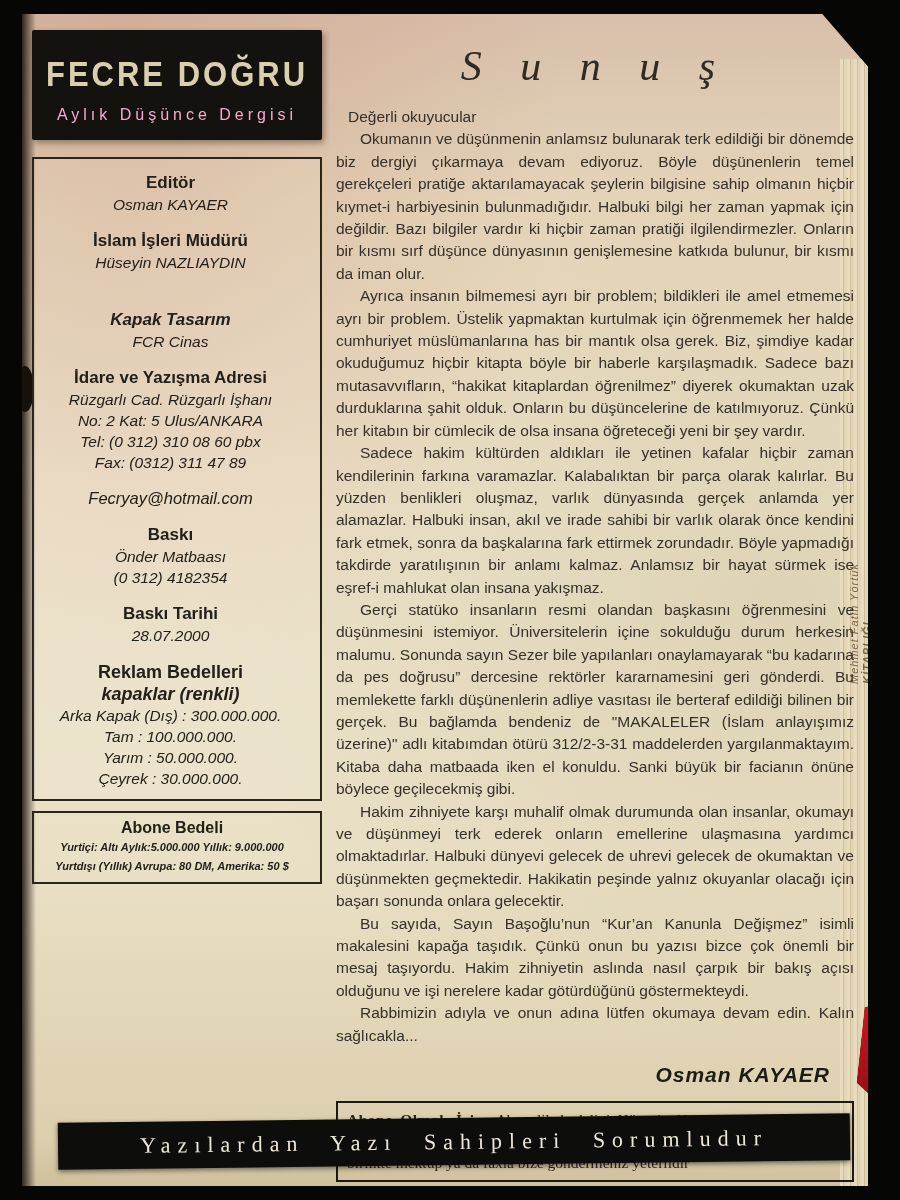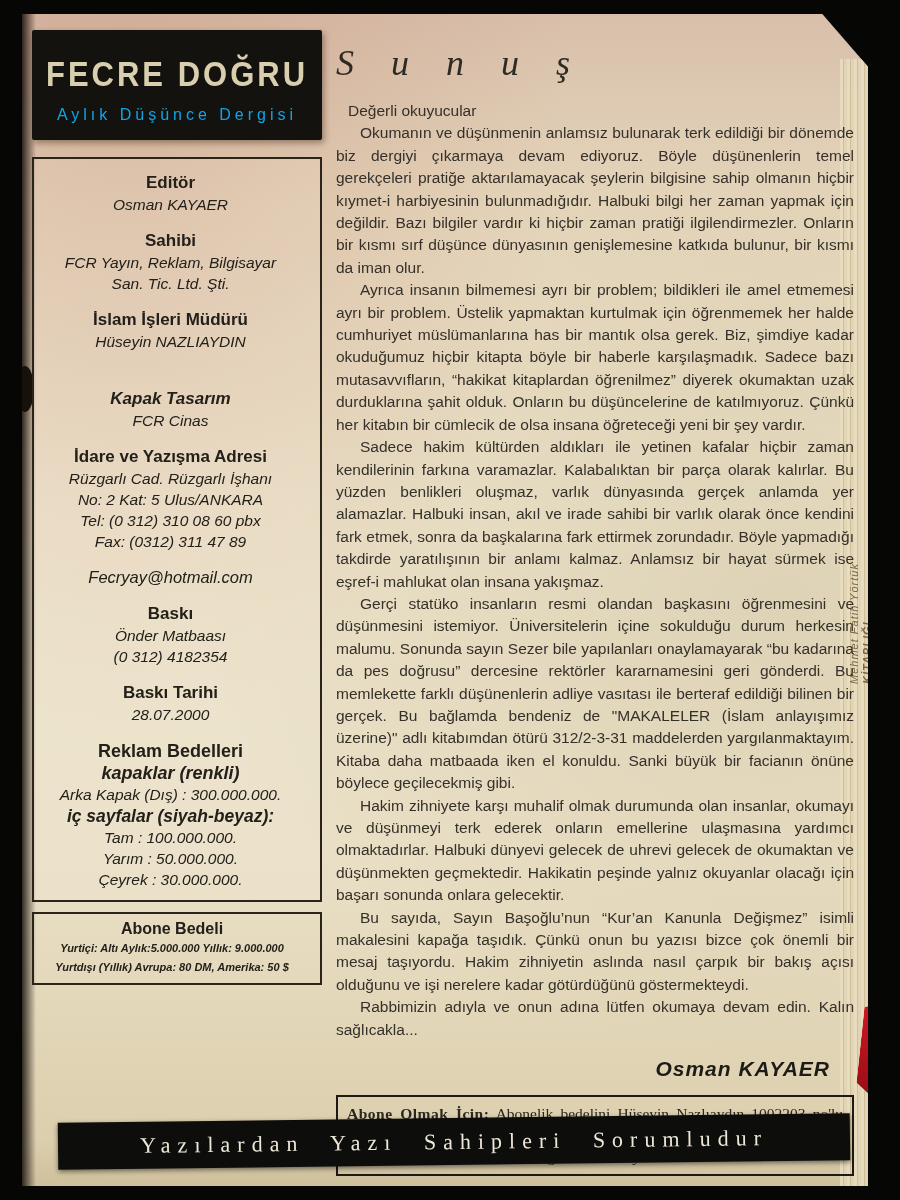--- a/index.html
+++ b/index.html
@@ -49,41 +49,41 @@
   .logo-box{
     background:#14120f;border-radius:2px;
     padding:26px 8px 16px 8px;text-align:center;
     box-shadow:2px 3px 6px rgba(40,20,10,.4);
   }
   .logo-title{
     color:#d9cfae;font-size:31px;font-weight:bold;letter-spacing:3px;
     transform:scaleY(1.15);white-space:nowrap;
   }
   .logo-subtitle{
-    color:#0ea5e9;font-size:16px;letter-spacing:4px;margin-top:14px;white-space:nowrap;
+    color:#f9a8d4;font-size:16px;letter-spacing:4px;margin-top:14px;white-space:nowrap;
   }
   .mast-box{
     margin-top:17px;border:2.5px solid #2a241b;background:rgba(255,250,235,.12);
     padding:13px 17px 10px 4px;text-align:center;
   }
   .mh-sec{margin-bottom:15px;}
   .mh-label{font-weight:bold;font-size:17px;line-height:22px;}
   .mh-label.it{font-style:italic;}
   .mh-line{font-style:italic;font-size:15.5px;line-height:21px;}
   .abone-box{
     margin-top:10px;border:2px solid #2a241b;padding:5px 12px 7px 2px;text-align:center;
   }
   .abone-title{font-weight:bold;font-size:16px;line-height:20px;}
   .abone-line{font-style:italic;font-weight:bold;font-size:11px;line-height:18.5px;white-space:nowrap;}
 
   
   .main-col{position:absolute;left:314px;top:18px;width:518px;color:#35302a;}
   .sunus-title{
-    text-align:left;font-family:"Liberation Serif",serif;font-style:italic;
-    font-size:36px;letter-spacing:14px;margin:10px 0 16px 0;color:#2e2a24;
+    text-align:center;font-family:"Liberation Serif",serif;font-style:italic;
+    font-size:42px;letter-spacing:14px;margin:10px 0 16px 0;color:#2e2a24;
   }
   .body-text p{
     margin:0;text-align:justify;text-indent:24px;
     font-size:15.5px;line-height:22.4px;
   }
   .salutation{text-indent:12px !important;}
   .signature{
     text-align:right;font-weight:bold;font-style:italic;font-size:21px;
     margin:16px 24px 0 0;color:#1e1b16;letter-spacing:1px;
   }
@@ -124,25 +124,20 @@
       <div class="logo-subtitle">Aylık Düşünce Dergisi</div>
     </div>
 
     <div class="mast-box">
 
       <div class="mh-sec">
         <div class="mh-label">Editör</div>
         <div class="mh-line">Osman KAYAER</div>
       </div>
 
-      <div class="mh-sec">
-        <div class="mh-label">Sahibi</div>
-        <div class="mh-line">FCR Yayın, Reklam, Bilgisayar</div>
-        <div class="mh-line">San. Tic. Ltd. Şti.</div>
-      </div>
 
       <div class="mh-sec" style="margin-bottom:36px;">
         <div class="mh-label">İslam İşleri Müdürü</div>
         <div class="mh-line">Hüseyin NAZLIAYDIN</div>
       </div>
 
 
       <div class="mh-sec">
         <div class="mh-label it">Kapak Tasarım</div>
         <div class="mh-line">FCR Cinas</div>
@@ -168,21 +163,20 @@
 
       <div class="mh-sec">
         <div class="mh-label">Baskı Tarihi</div>
         <div class="mh-line">28.07.2000</div>
       </div>
 
       <div class="mh-sec" style="margin-bottom:0;">
         <div class="mh-label" style="font-size:18px;">Reklam Bedelleri</div>
         <div class="mh-label it" style="font-size:18px;">kapaklar (renkli)</div>
         <div class="mh-line">Arka Kapak (Dış) : 300.000.000.</div>
-        <div class="mh-label it" style="font-size:17.5px;">iç sayfalar (siyah-beyaz):</div>
         <div class="mh-line">Tam    : 100.000.000.</div>
         <div class="mh-line">Yarım  : 50.000.000.</div>
         <div class="mh-line">Çeyrek : 30.000.000.</div>
       </div>
     </div>
 
     <div class="abone-box">
       <div class="abone-title">Abone Bedeli</div>
       <div class="abone-line">Yurtiçi: Altı Aylık:5.000.000 Yıllık: 9.000.000</div>
       <div class="abone-line">Yurtdışı (Yıllık) Avrupa: 80 DM, Amerika: 50 $</div>

